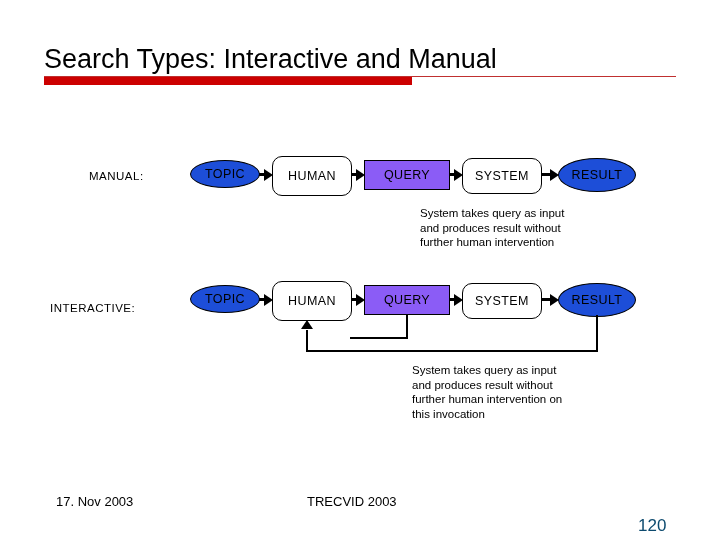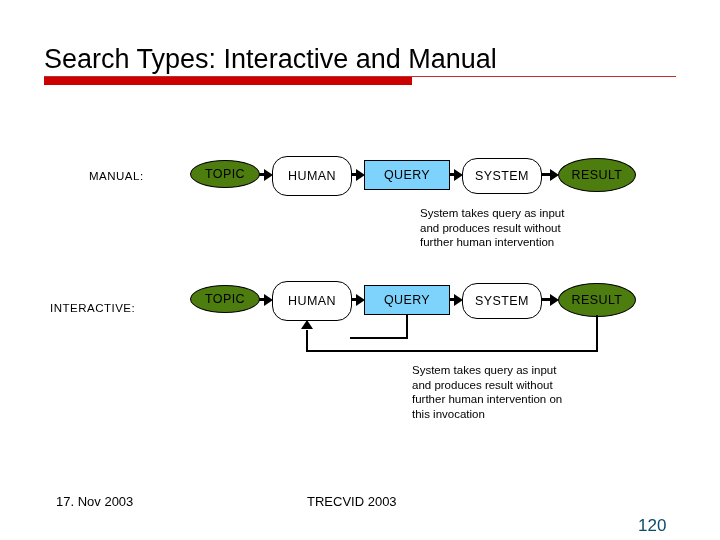--- a/index.html
+++ b/index.html
@@ -65,44 +65,44 @@
   .oval {
     position: absolute;
     border: 1.6px solid #000000;
     border-radius: 50%;
     display: flex;
     align-items: center;
     justify-content: center;
     font-size: 12.5px;
     letter-spacing: 0.4px;
     color: #000;
-    background: #4d7c0f;
+    background: #1d4ed8;
   }
   .roundrect {
     position: absolute;
     border: 1.6px solid #000000;
-    border-radius: 15px;
+    border-radius: 10px;
     display: flex;
     align-items: center;
     justify-content: center;
     font-size: 12.5px;
     letter-spacing: 0.4px;
     color: #000;
     background: #fff;
   }
   .rect {
     position: absolute;
     border: 1.6px solid #000000;
     display: flex;
     align-items: center;
     justify-content: center;
     font-size: 12.5px;
     letter-spacing: 0.4px;
     color: #000;
-    background: #7dd3fc;
+    background: #8b5cf6;
   }
   
   .arrow {
     position: absolute;
     height: 3px;
     background: #000000;
   }
   .arrow::after {
     content: "";
     position: absolute;

